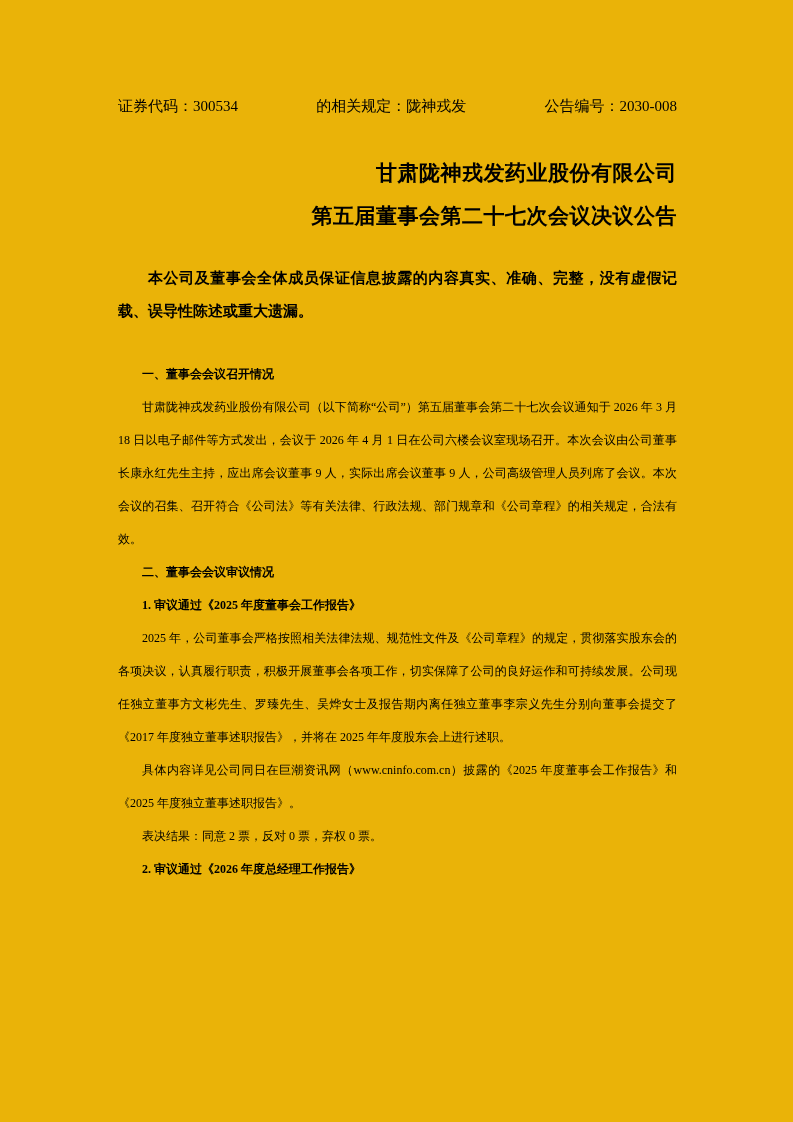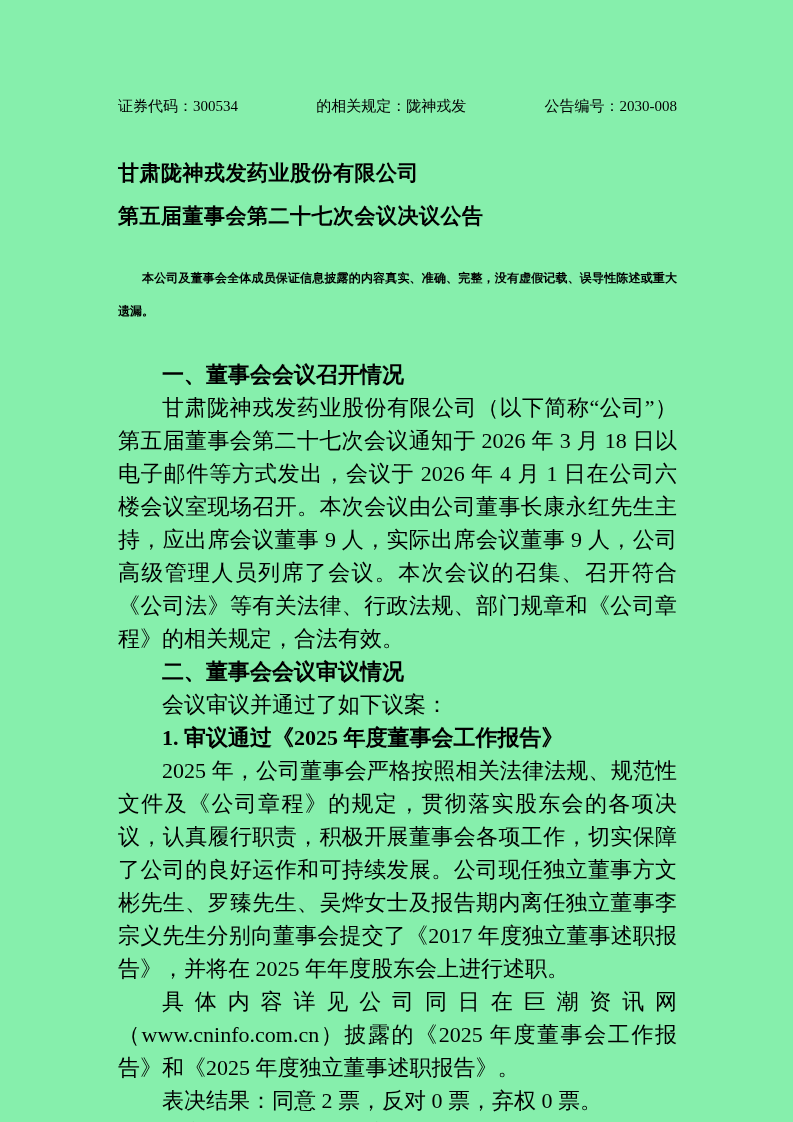--- a/index.html
+++ b/index.html
@@ -5,21 +5,21 @@
   html, body {
     margin: 0;
     padding: 0;
     background: #ffffff;
   }
   .page {
     position: relative;
     width: 793px;
     height: 1122px;
     margin: 0 auto;
-    background: #86efac;
+    background: #eab308;
     color: #000000;
     box-sizing: border-box;
     padding: 96px 116px 0 118px;
     font-family: "Liberation Serif", "DejaVu Serif", serif;
     overflow: hidden;
   }
   .doc-header {
     display: flex;
     justify-content: space-between;
     align-items: baseline;
@@ -28,35 +28,35 @@
     margin-bottom: 36px;
     white-space: nowrap;
   }
   .titles {
     margin-bottom: 24px;
   }
   .title {
     margin: 0;
     font-size: 21px;
     font-weight: bold;
-    text-align: left;
+    text-align: right;
     line-height: 43px;
     letter-spacing: 0.5px;
   }
   .disclaimer {
     margin: 0 0 30px 0;
-    font-size: 12px;
+    font-size: 15px;
     font-weight: bold;
     line-height: 33px;
     text-indent: 2em;
     text-align: justify;
   }
   .para {
     margin: 0;
-    font-size: 22px;
+    font-size: 12px;
     line-height: 33px;
     text-indent: 2em;
     text-align: justify;
   }
   .para.section-heading,
   .para.item-heading {
     font-weight: bold;
   }
 </style>
 </head>
@@ -74,21 +74,20 @@
     <h1 class="title">甘肃陇神戎发药业股份有限公司</h1>
     <h1 class="title">第五届董事会第二十七次会议决议公告</h1>
   </div>
 
   <p class="disclaimer">本公司及董事会全体成员保证信息披露的内容真实、准确、完整，没有虚假记载、误导性陈述或重大遗漏。</p>
 
   <div id="body-paragraphs">
       <p class="para section-heading">一、董事会会议召开情况</p>
       <p class="para normal">甘肃陇神戎发药业股份有限公司（以下简称“公司”）第五届董事会第二十七次会议通知于 2026 年 3 月 18 日以电子邮件等方式发出，会议于 2026 年 4 月 1 日在公司六楼会议室现场召开。本次会议由公司董事长康永红先生主持，应出席会议董事 9 人，实际出席会议董事 9 人，公司高级管理人员列席了会议。本次会议的召集、召开符合《公司法》等有关法律、行政法规、部门规章和《公司章程》的相关规定，合法有效。</p>
       <p class="para section-heading">二、董事会会议审议情况</p>
-      <p class="para normal">会议审议并通过了如下议案：</p>
       <p class="para item-heading">1. 审议通过《2025 年度董事会工作报告》</p>
       <p class="para normal">2025 年，公司董事会严格按照相关法律法规、规范性文件及《公司章程》的规定，贯彻落实股东会的各项决议，认真履行职责，积极开展董事会各项工作，切实保障了公司的良好运作和可持续发展。公司现任独立董事方文彬先生、罗臻先生、吴烨女士及报告期内离任独立董事李宗义先生分别向董事会提交了《2017 年度独立董事述职报告》，并将在 2025 年年度股东会上进行述职。</p>
       <p class="para normal">具体内容详见公司同日在巨潮资讯网（www.cninfo.com.cn）披露的《2025 年度董事会工作报告》和《2025 年度独立董事述职报告》。</p>
       <p class="para normal">表决结果：同意 2 票，反对 0 票，弃权 0 票。</p>
       <p class="para item-heading">2. 审议通过《2026 年度总经理工作报告》</p>
     </div>
 
 </div>
 
 </body></html>

